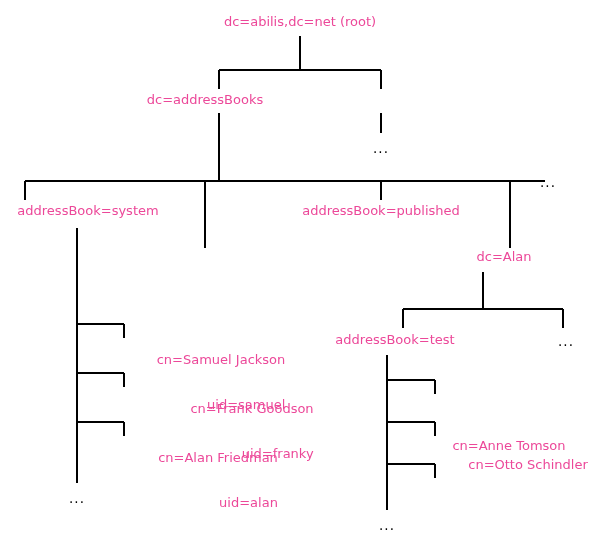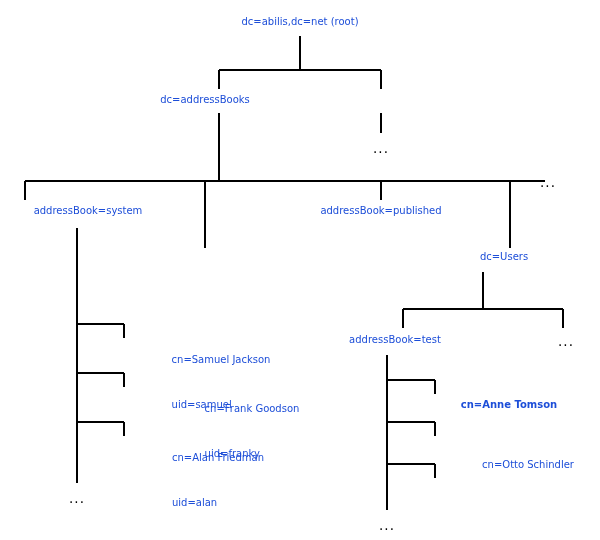--- a/index.html
+++ b/index.html
@@ -22,25 +22,25 @@
     width: 600px;
     height: 540px;
   }
   svg.tree-lines line {
     stroke: #000000;
     stroke-width: 1.3;
     shape-rendering: crispEdges;
   }
   .node-label {
     position: absolute;
-    color: #1d4ed8;
-    font-size: 10px;
+    color: #ec4899;
+    font-size: 13px;
     line-height: 16px;
     white-space: pre;
-    text-align: left;
+    text-align: right;
     transform: translateX(-50%);
   }
   .ellipsis {
     position: absolute;
     color: #000000;
     font-size: 13.5px;
     line-height: 16px;
     letter-spacing: 1px;
     transform: translateX(-50%);
   }
@@ -102,21 +102,21 @@
 
   <div class="ellipsis" style="left:381px; top:140px;">...</div>
 
   <div class="node-label" style="left:88px; top:203px;">addressBook=system</div>
 
 
   <div class="node-label" style="left:381px; top:203px;">addressBook=published</div>
 
   <div class="ellipsis" style="left:548px; top:174px;">...</div>
 
-  <div class="node-label" style="left:504px; top:249px;">dc=Users</div>
+  <div class="node-label" style="left:504px; top:249px;">dc=Alan</div>
 
   <div class="node-label" style="left:395px; top:332px;">addressBook=test</div>
 
   <div class="ellipsis" style="left:566px; top:333px;">...</div>
 
   <div class="node-label two-line" style="left:221px; top:322px;">
     <div>cn=Samuel Jackson</div>
     <div>uid=samuel</div>
   </div>
 
@@ -126,19 +126,19 @@
   </div>
 
   <div class="node-label two-line" style="left:218px; top:420px;">
     <div>cn=Alan Friedman</div>
     <div>uid=alan</div>
   </div>
 
   <div class="ellipsis" style="left:77px; top:490px;">...</div>
 
 
-  <div class="node-label" style="left:509px; top:397px;font-weight:bold;">cn=Anne Tomson</div>
+  <div class="node-label" style="left:509px; top:438px;">cn=Anne Tomson</div>
 
   <div class="node-label" style="left:516px; top:457px;margin-left:12px;">cn=Otto Schindler</div>
 
   <div class="ellipsis" style="left:387px; top:517px;">...</div>
 
 </div>
 
 </body></html>

